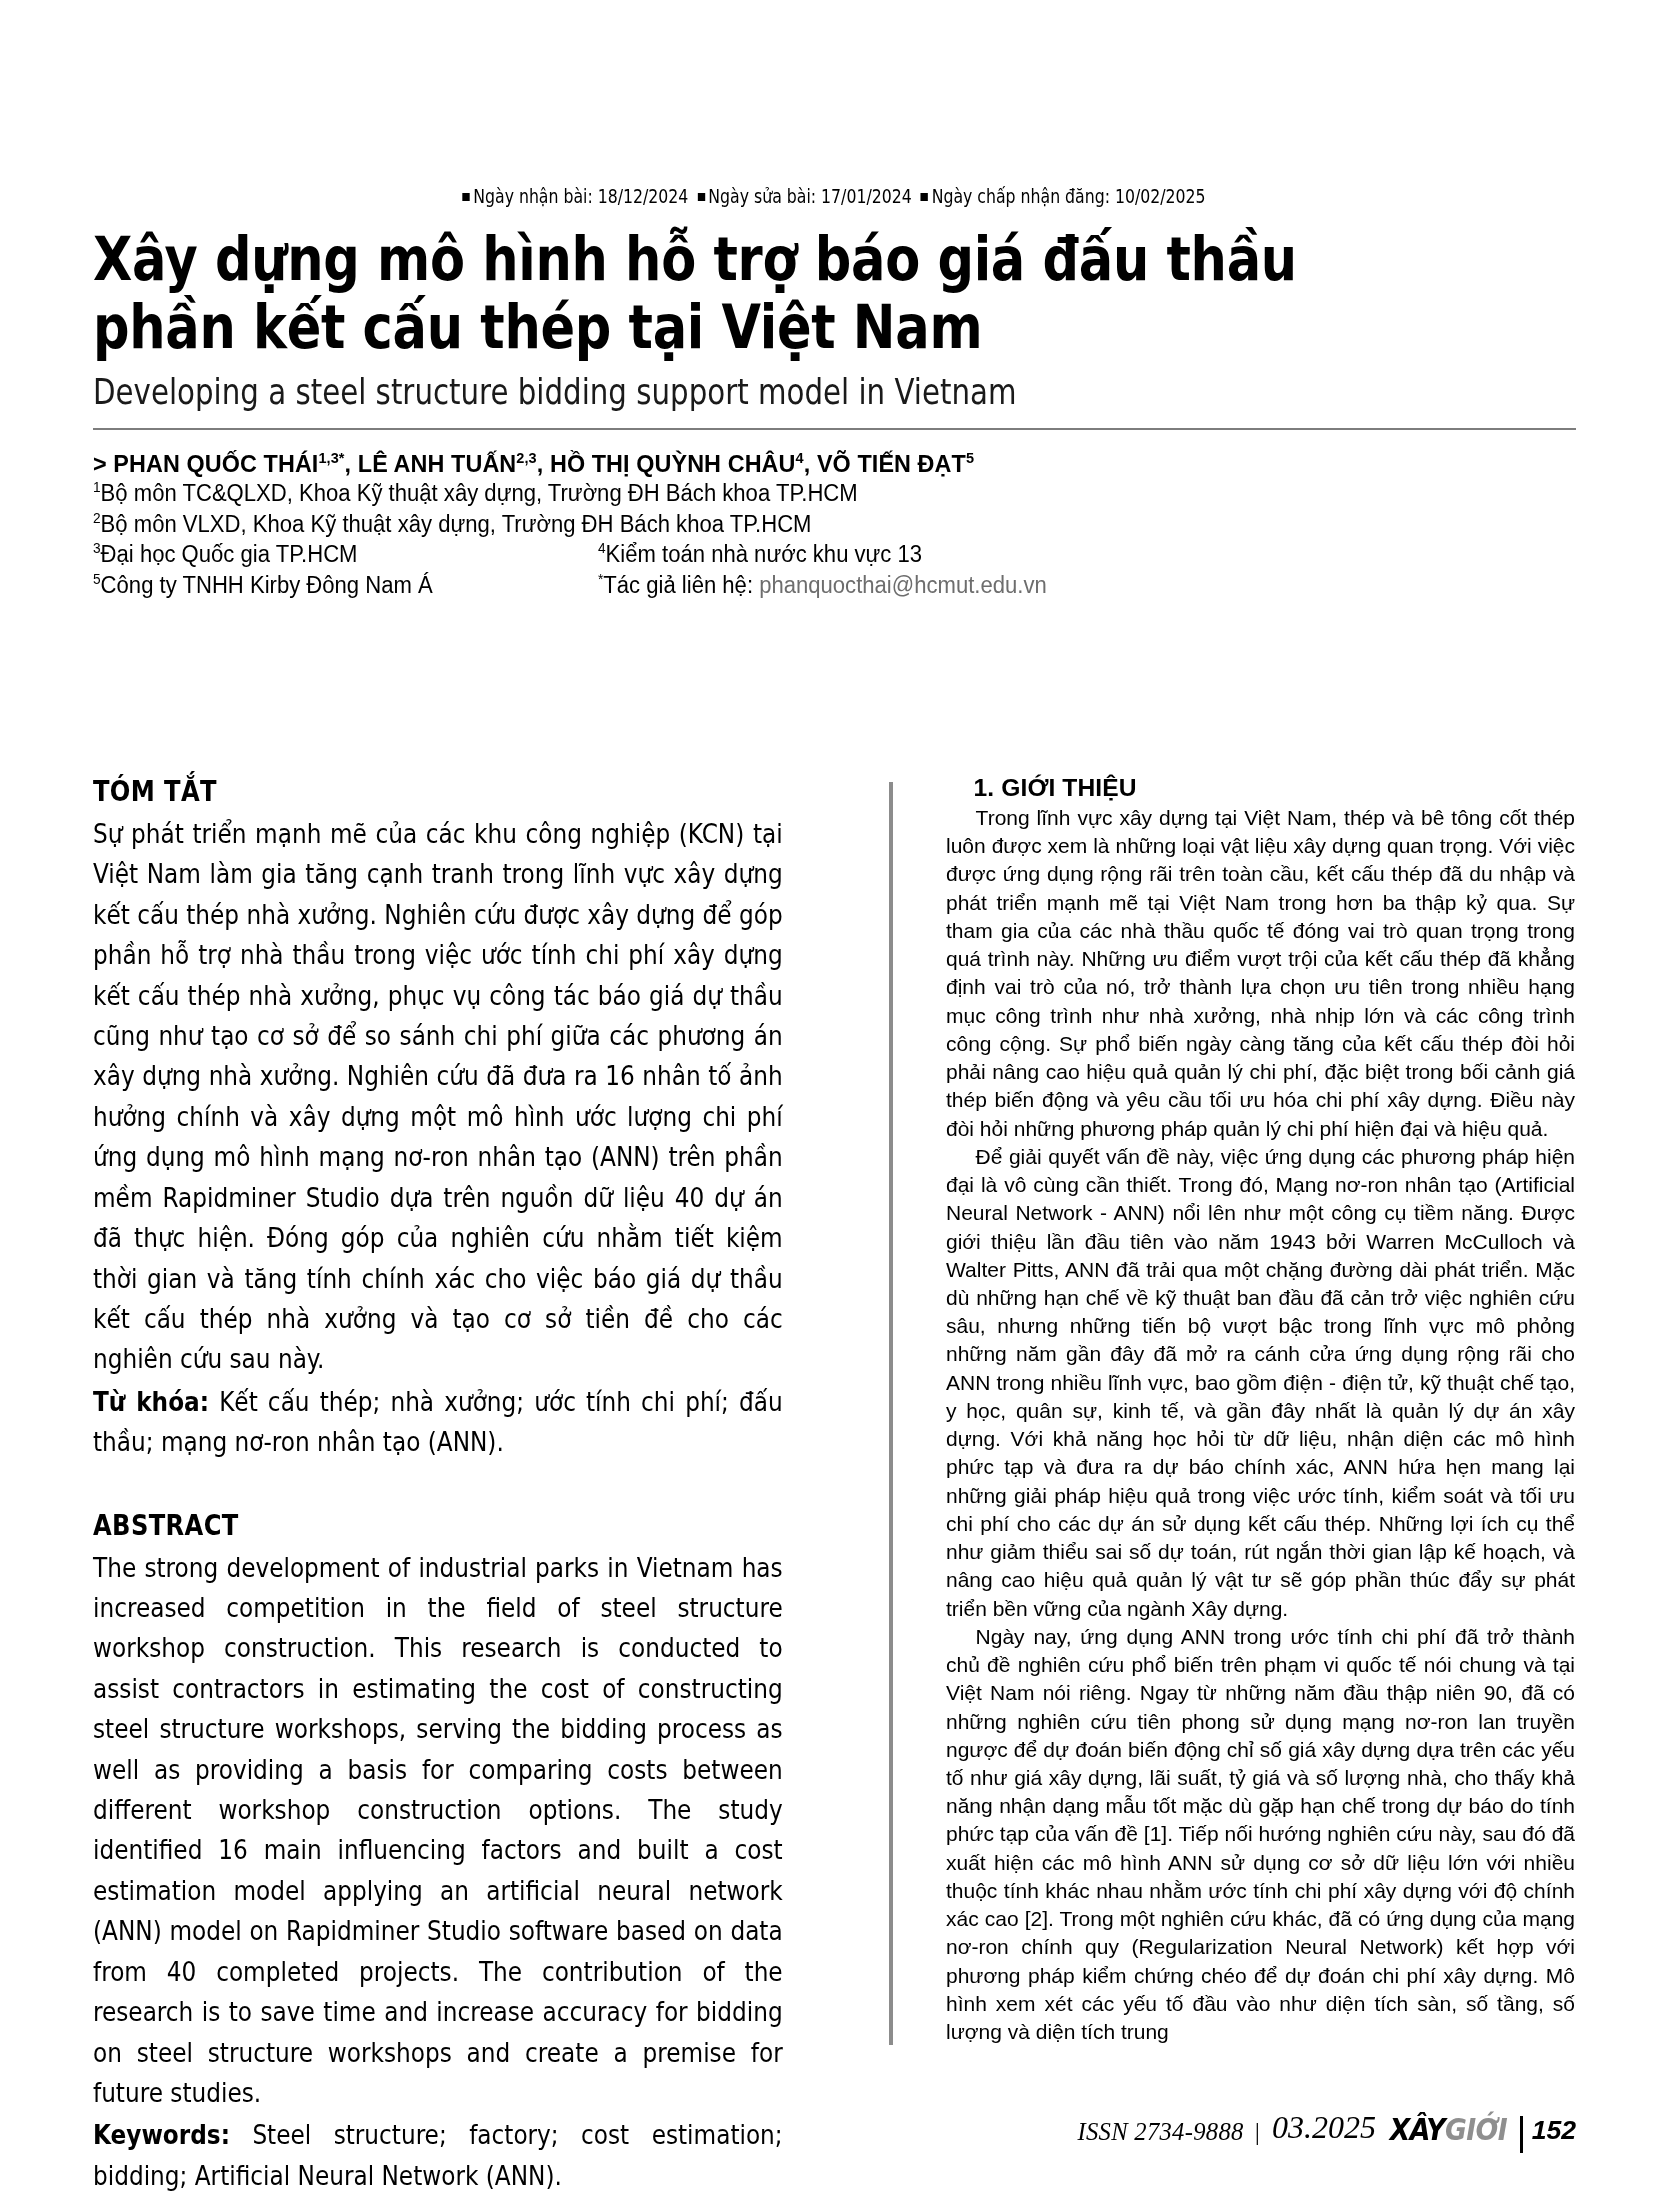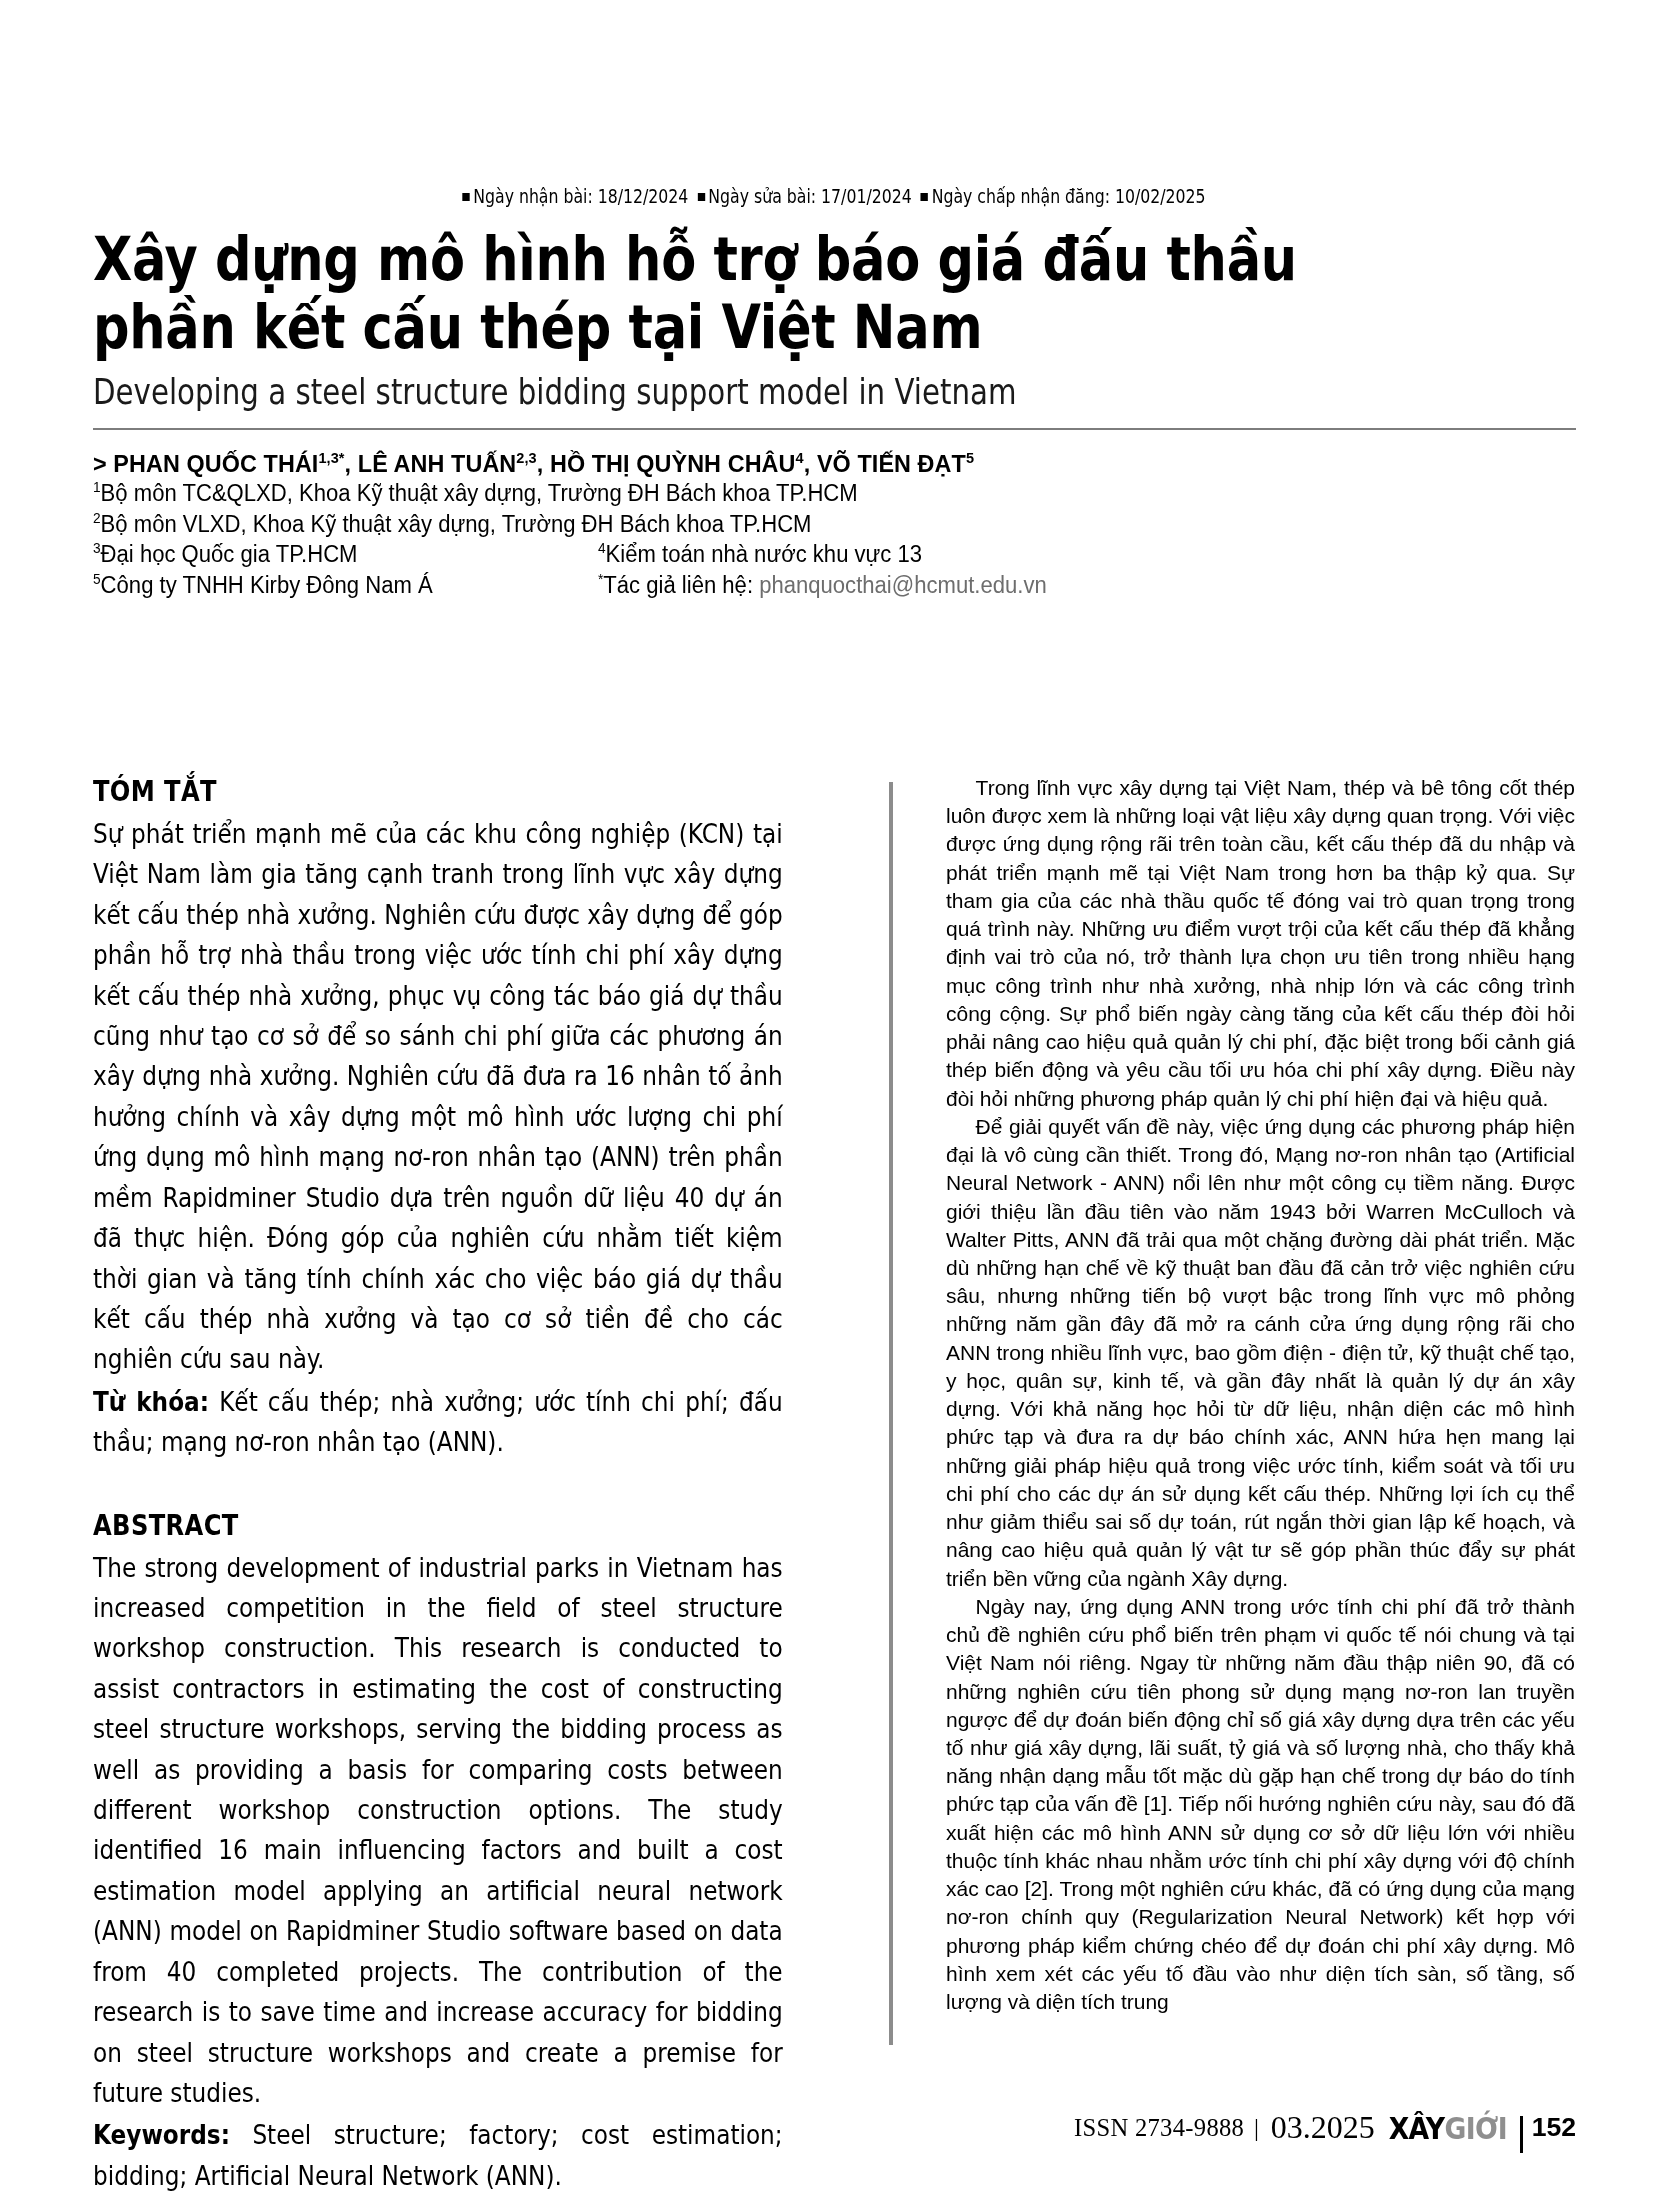--- a/index.html
+++ b/index.html
@@ -226,22 +226,23 @@
     left: 93px;
     bottom: 65px;
     width: 1483px;
     height: 45px;
   }
   .footer-inner {
     position: absolute;
     right: 0;
     bottom: 0;
     display: flex;
-    align-items: center;
+    align-items: flex-end;
     white-space: nowrap;
+    font-style: italic;
   }
   .issn {
     font-family: "Liberation Serif", serif;
     font-size: 24.6px;
     letter-spacing: 0.3px;
   }
   .issue {
     font-family: "Liberation Serif", serif;
     font-size: 32px;
     margin-left: 11.8px;
@@ -326,20 +327,21 @@
       <div class="gap-lg"></div>
 
       <div class="sec-head">ABSTRACT</div>
       <p class="abs-p">The strong development of industrial parks in Vietnam has increased competition in the field of steel structure workshop construction. This research is conducted to assist contractors in estimating the cost of constructing steel structure workshops, serving the bidding process as well as providing a basis for comparing costs between different workshop construction options. The study identified 16 main influencing factors and built a cost estimation model applying an artificial neural network (ANN) model on Rapidminer Studio software based on data from 40 completed projects. The contribution of the research is to save time and increase accuracy for bidding on steel structure workshops and create a premise for future studies.</p>
       <p class="kw"><b>Keywords:</b><span> Steel structure; factory; cost estimation; bidding; Artificial Neural Network (ANN).</span></p>
     </div>
 
     <div class="col-divider"></div>
 
     <div class="col-right">
+      <div class="r-head">1. GIỚI THIỆU</div>
       <p class="r-p">Trong lĩnh vực xây dựng tại Việt Nam, thép và bê tông cốt thép luôn được xem là những loại vật liệu xây dựng quan trọng. Với việc được ứng dụng rộng rãi trên toàn cầu, kết cấu thép đã du nhập và phát triển mạnh mẽ tại Việt Nam trong hơn ba thập kỷ qua. Sự tham gia của các nhà thầu quốc tế đóng vai trò quan trọng trong quá trình này. Những ưu điểm vượt trội của kết cấu thép đã khẳng định vai trò của nó, trở thành lựa chọn ưu tiên trong nhiều hạng mục công trình như nhà xưởng, nhà nhịp lớn và các công trình công cộng. Sự phổ biến ngày càng tăng của kết cấu thép đòi hỏi phải nâng cao hiệu quả quản lý chi phí, đặc biệt trong bối cảnh giá thép biến động và yêu cầu tối ưu hóa chi phí xây dựng. Điều này đòi hỏi những phương pháp quản lý chi phí hiện đại và hiệu quả.</p>
       <p class="r-p">Để giải quyết vấn đề này, việc ứng dụng các phương pháp hiện đại là vô cùng cần thiết. Trong đó, Mạng nơ-ron nhân tạo (Artificial Neural Network - ANN) nổi lên như một công cụ tiềm năng. Được giới thiệu lần đầu tiên vào năm 1943 bởi Warren McCulloch và Walter Pitts, ANN đã trải qua một chặng đường dài phát triển. Mặc dù những hạn chế về kỹ thuật ban đầu đã cản trở việc nghiên cứu sâu, nhưng những tiến bộ vượt bậc trong lĩnh vực mô phỏng những năm gần đây đã mở ra cánh cửa ứng dụng rộng rãi cho ANN trong nhiều lĩnh vực, bao gồm điện - điện tử, kỹ thuật chế tạo, y học, quân sự, kinh tế, và gần đây nhất là quản lý dự án xây dựng. Với khả năng học hỏi từ dữ liệu, nhận diện các mô hình phức tạp và đưa ra dự báo chính xác, ANN hứa hẹn mang lại những giải pháp hiệu quả trong việc ước tính, kiểm soát và tối ưu chi phí cho các dự án sử dụng kết cấu thép. Những lợi ích cụ thể như giảm thiểu sai số dự toán, rút ngắn thời gian lập kế hoạch, và nâng cao hiệu quả quản lý vật tư sẽ góp phần thúc đẩy sự phát triển bền vững của ngành Xây dựng.</p>
       <p class="r-p">Ngày nay, ứng dụng ANN trong ước tính chi phí đã trở thành chủ đề nghiên cứu phổ biến trên phạm vi quốc tế nói chung và tại Việt Nam nói riêng. Ngay từ những năm đầu thập niên 90, đã có những nghiên cứu tiên phong sử dụng mạng nơ-ron lan truyền ngược để dự đoán biến động chỉ số giá xây dựng dựa trên các yếu tố như giá xây dựng, lãi suất, tỷ giá và số lượng nhà, cho thấy khả năng nhận dạng mẫu tốt mặc dù gặp hạn chế trong dự báo do tính phức tạp của vấn đề [1]. Tiếp nối hướng nghiên cứu này, sau đó đã xuất hiện các mô hình ANN sử dụng cơ sở dữ liệu lớn với nhiều thuộc tính khác nhau nhằm ước tính chi phí xây dựng với độ chính xác cao [2]. Trong một nghiên cứu khác, đã có ứng dụng của mạng nơ-ron chính quy (Regularization Neural Network) kết hợp với phương pháp kiểm chứng chéo để dự đoán chi phí xây dựng. Mô hình xem xét các yếu tố đầu vào như diện tích sàn, số tầng, số lượng và diện tích trung</p>
     </div>
 
   </div>
 
   <div class="footer">
     <div class="footer-inner">
       <span class="issn">ISSN 2734-9888</span>

